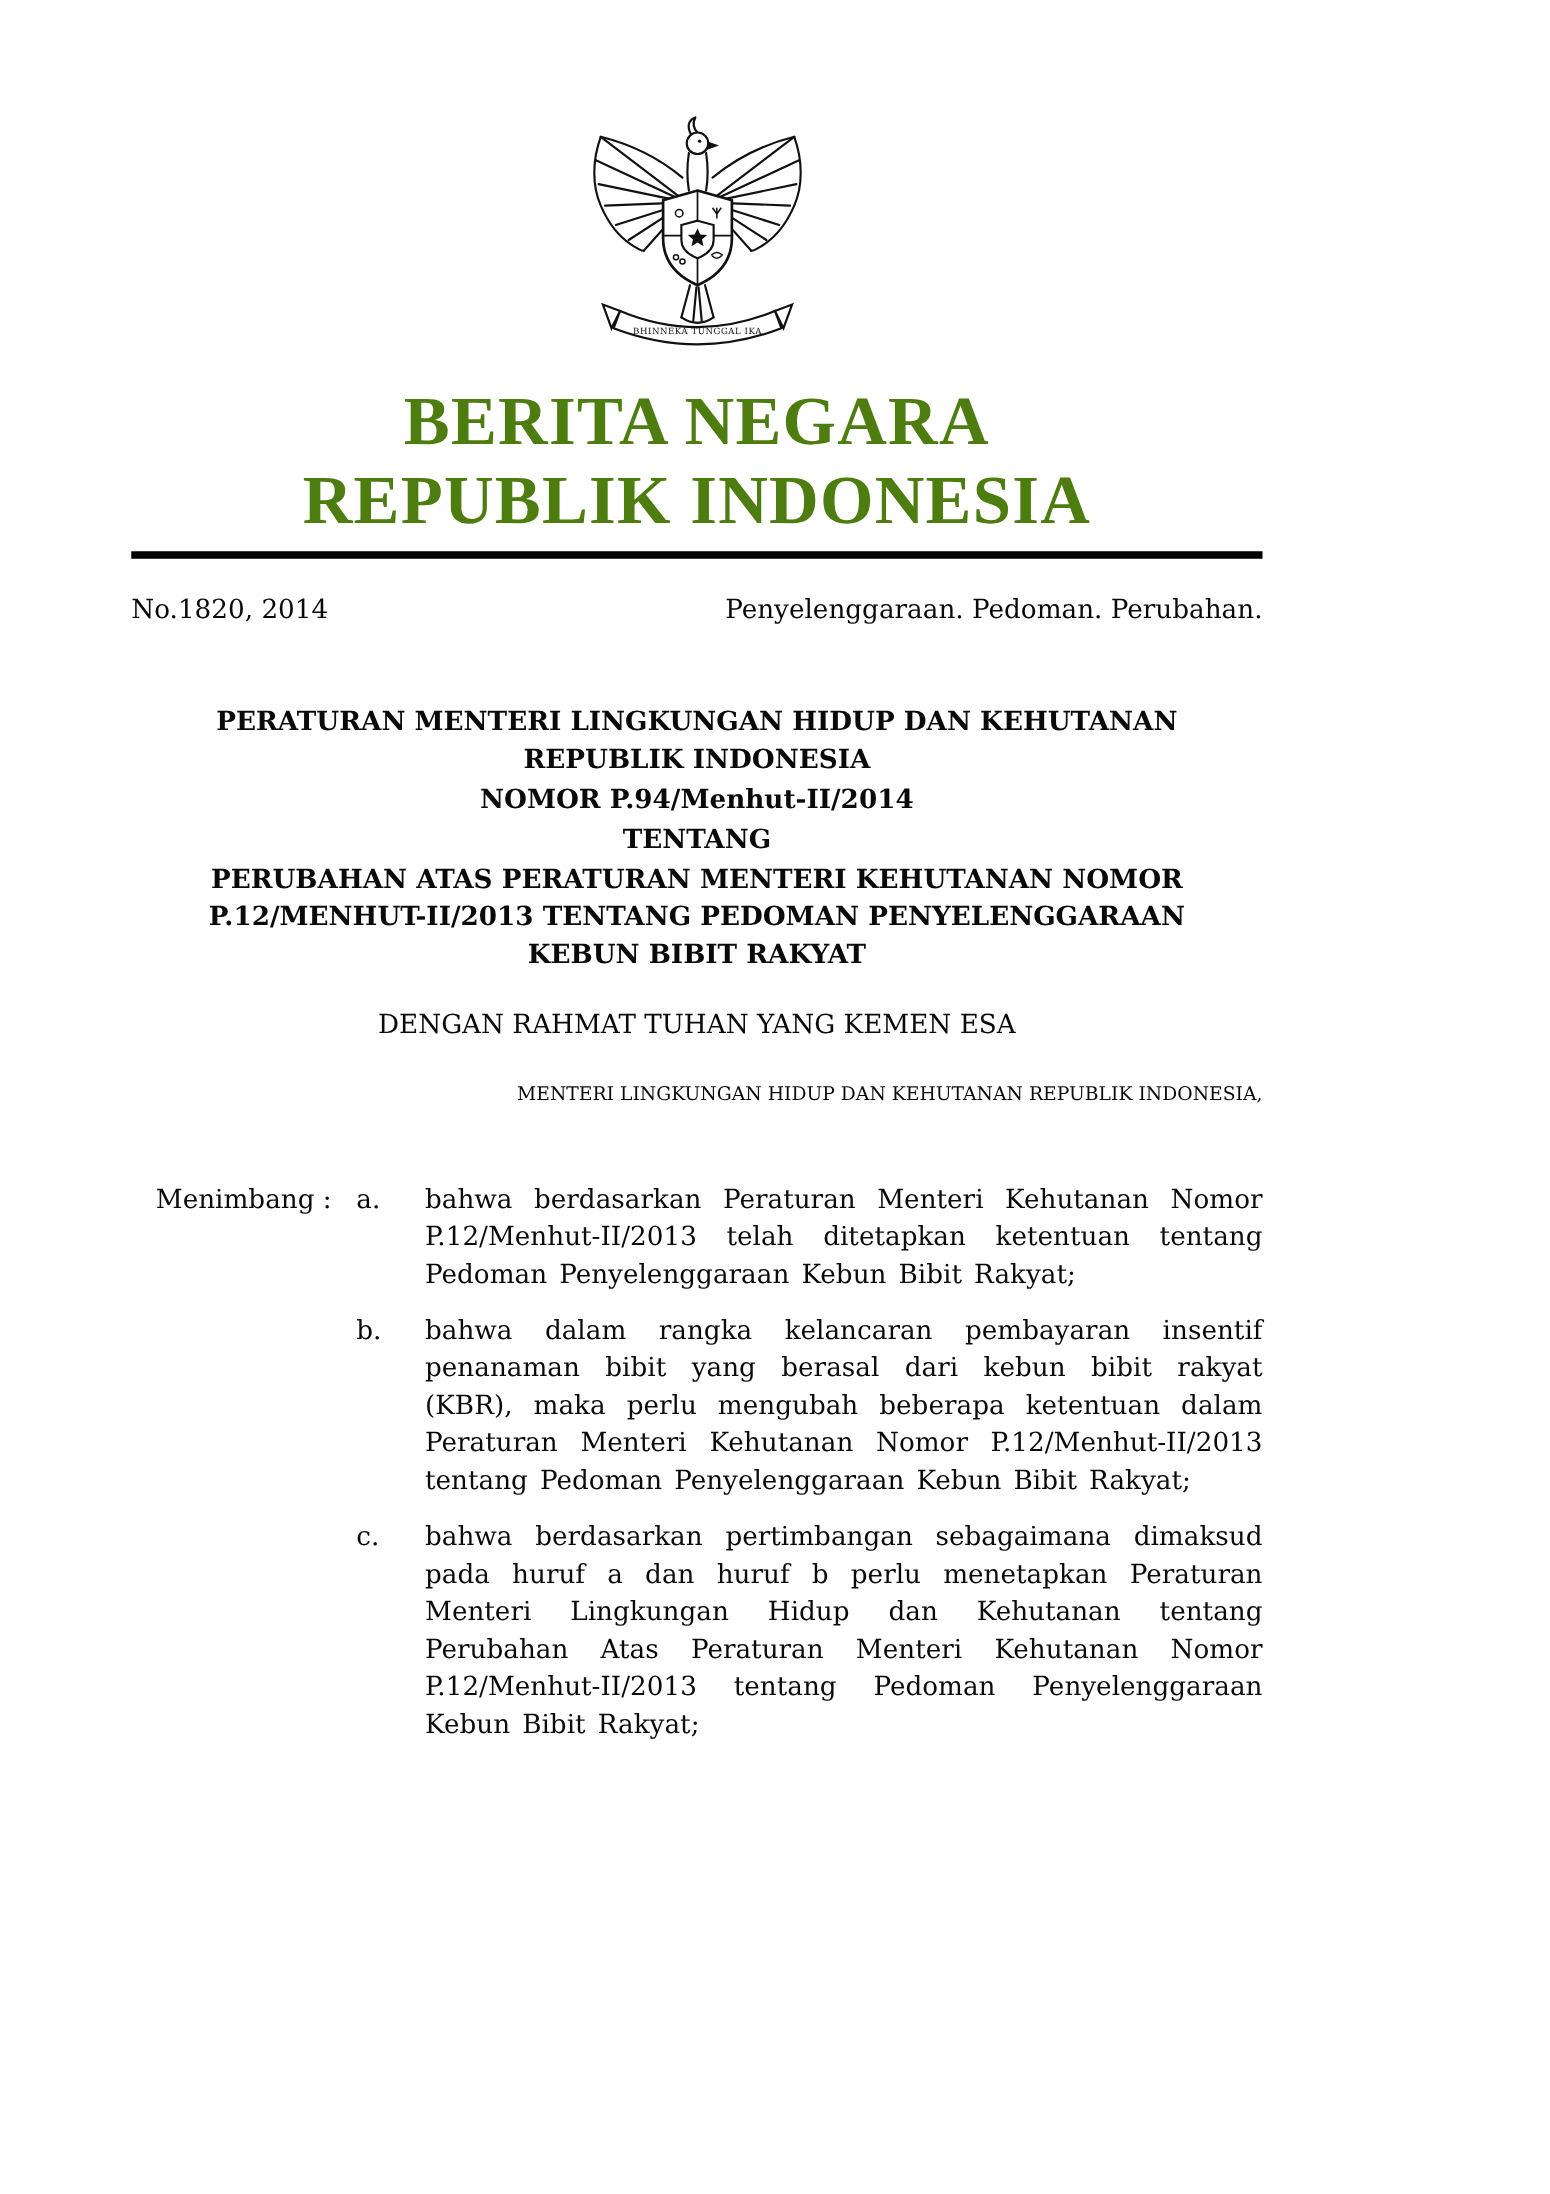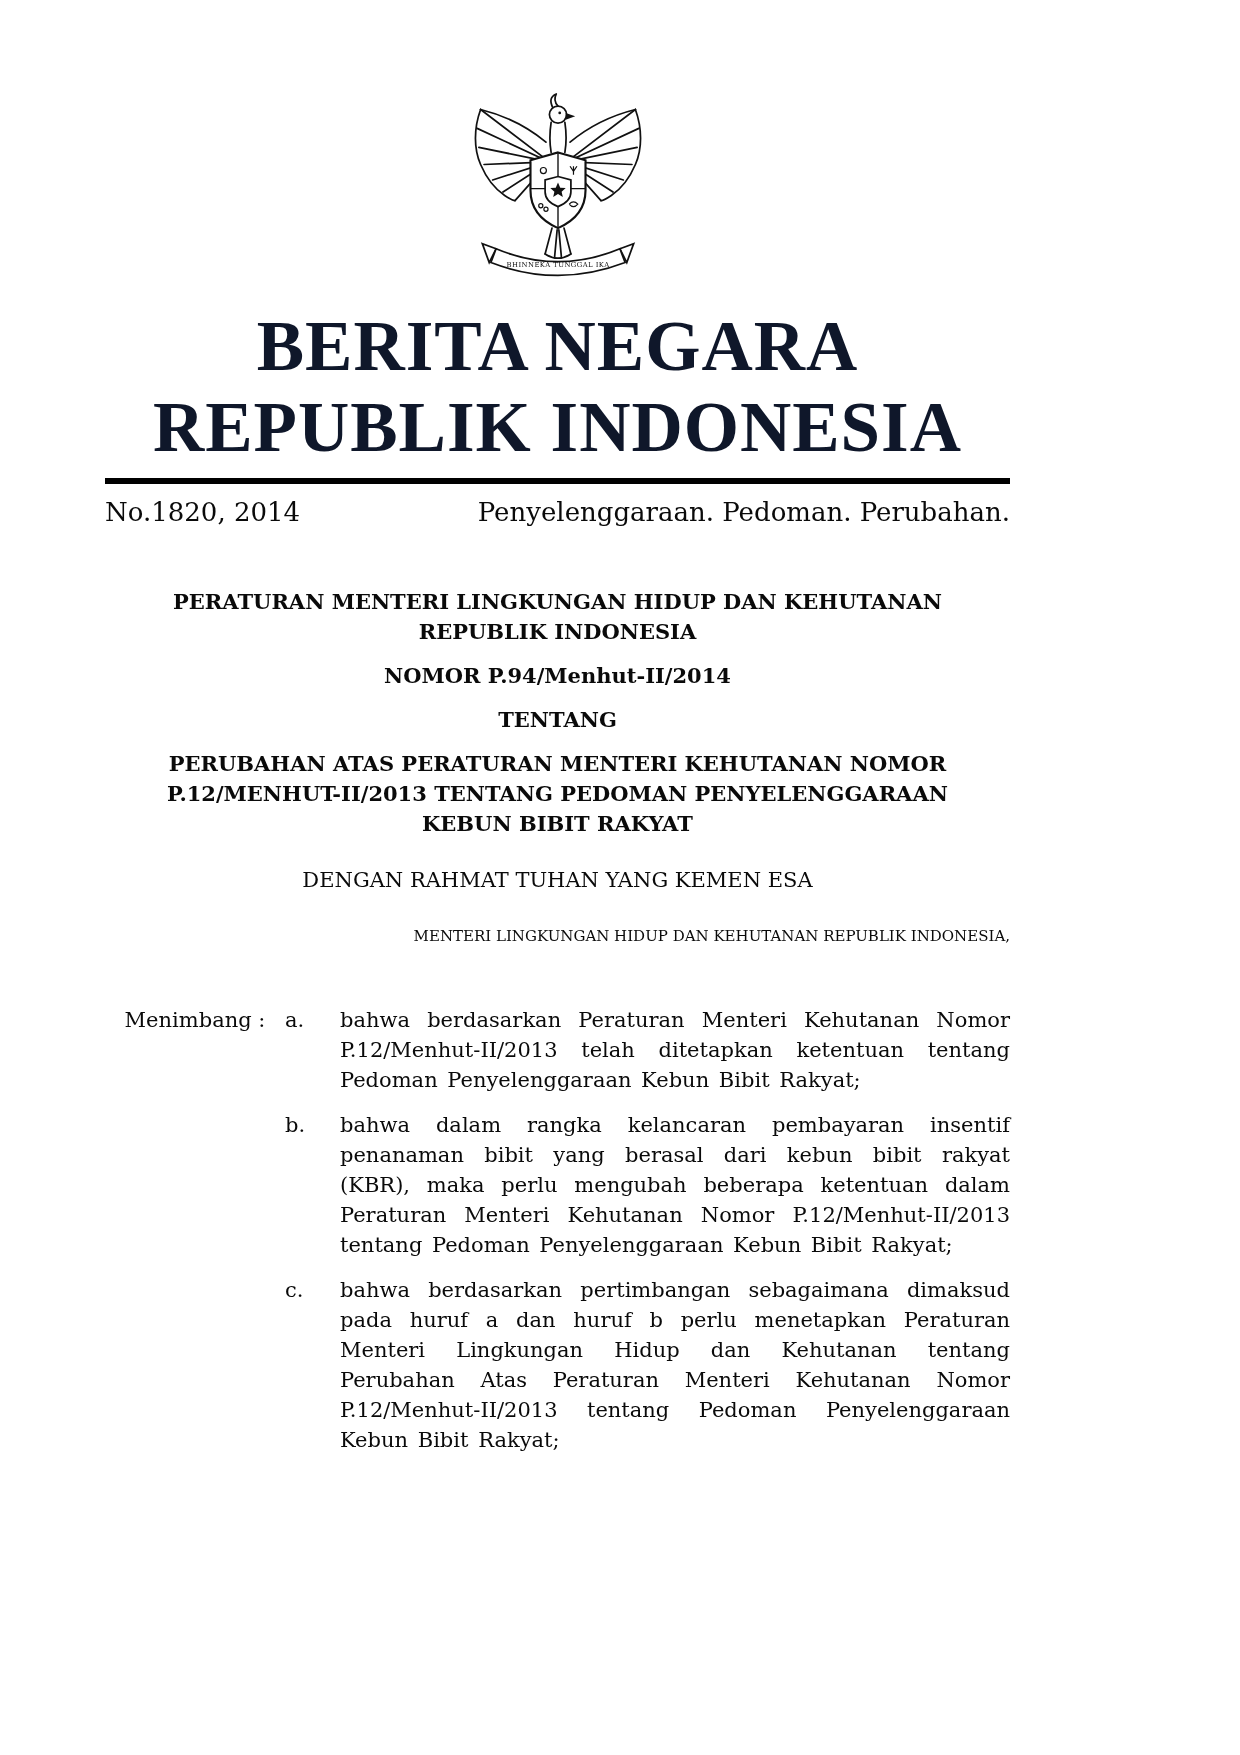--- a/index.html
+++ b/index.html
@@ -29,50 +29,50 @@
     display: flex;
     justify-content: center;
   }
   .emblem-wrap svg { display: block; }
 
   .masthead {
     margin-top: 14px;
     text-align: center;
     font-family: "Liberation Serif", serif;
     font-weight: 700;
-    font-size: 71px;
+    font-size: 55px;
     line-height: 1.14;
     letter-spacing: 1px;
-    color: #0f172a;
+    color: #4d7c0f;
   }
   .rule {
     height: 6px;
     background: #000;
     margin-top: 10px;
   }
 
   .gazette-header {
     display: flex;
-    margin-top: 12px;
-    font-size: 26px;
+    margin-top: 24px;
+    font-size: 21px;
     line-height: 33px;
   }
   .gazette-number { width: 315px; flex: 0 0 auto; }
   .gazette-subject { flex: 1; }
   .subject-l1 { text-align: justify; text-align-last: justify; }
   .subject-l2 { text-align: right; }
 
   .title-block {
     margin-top: 58px;
     text-align: center;
     font-size: 21px;
     line-height: 30px;
     font-weight: bold;
   }
-  .tb-line.sp { margin-top: 14px; }
+  .tb-line.sp { margin-top: 2px; }
 
   .invocation {
     margin-top: 26px;
     text-align: center;
     font-size: 21px;
     line-height: 30px;
   }
   .authority {
     margin-top: 26px;
     text-align: right;

